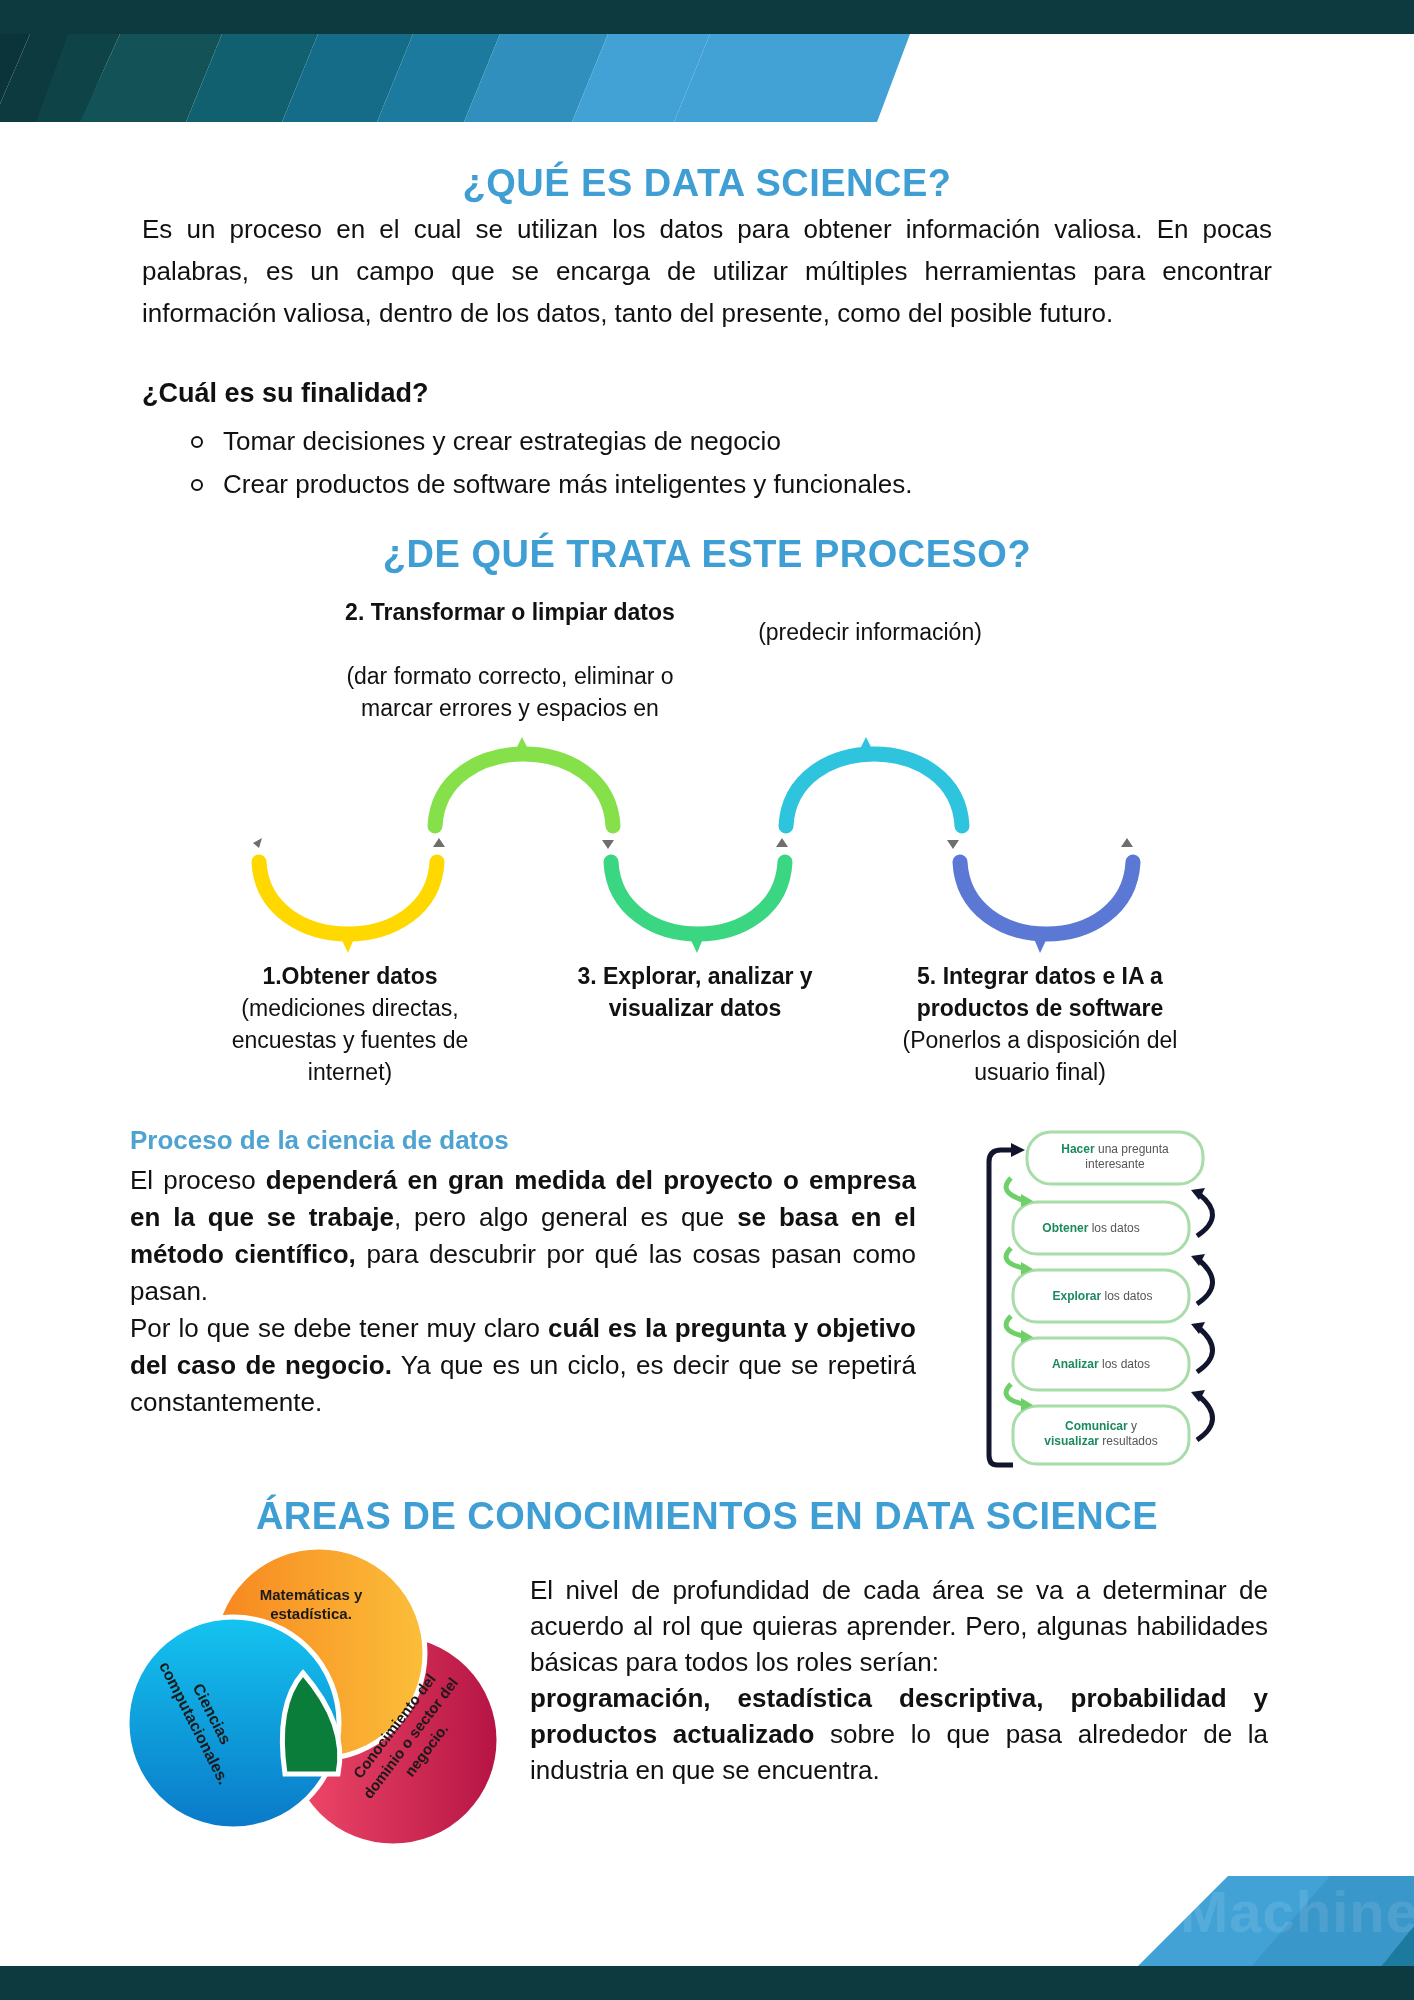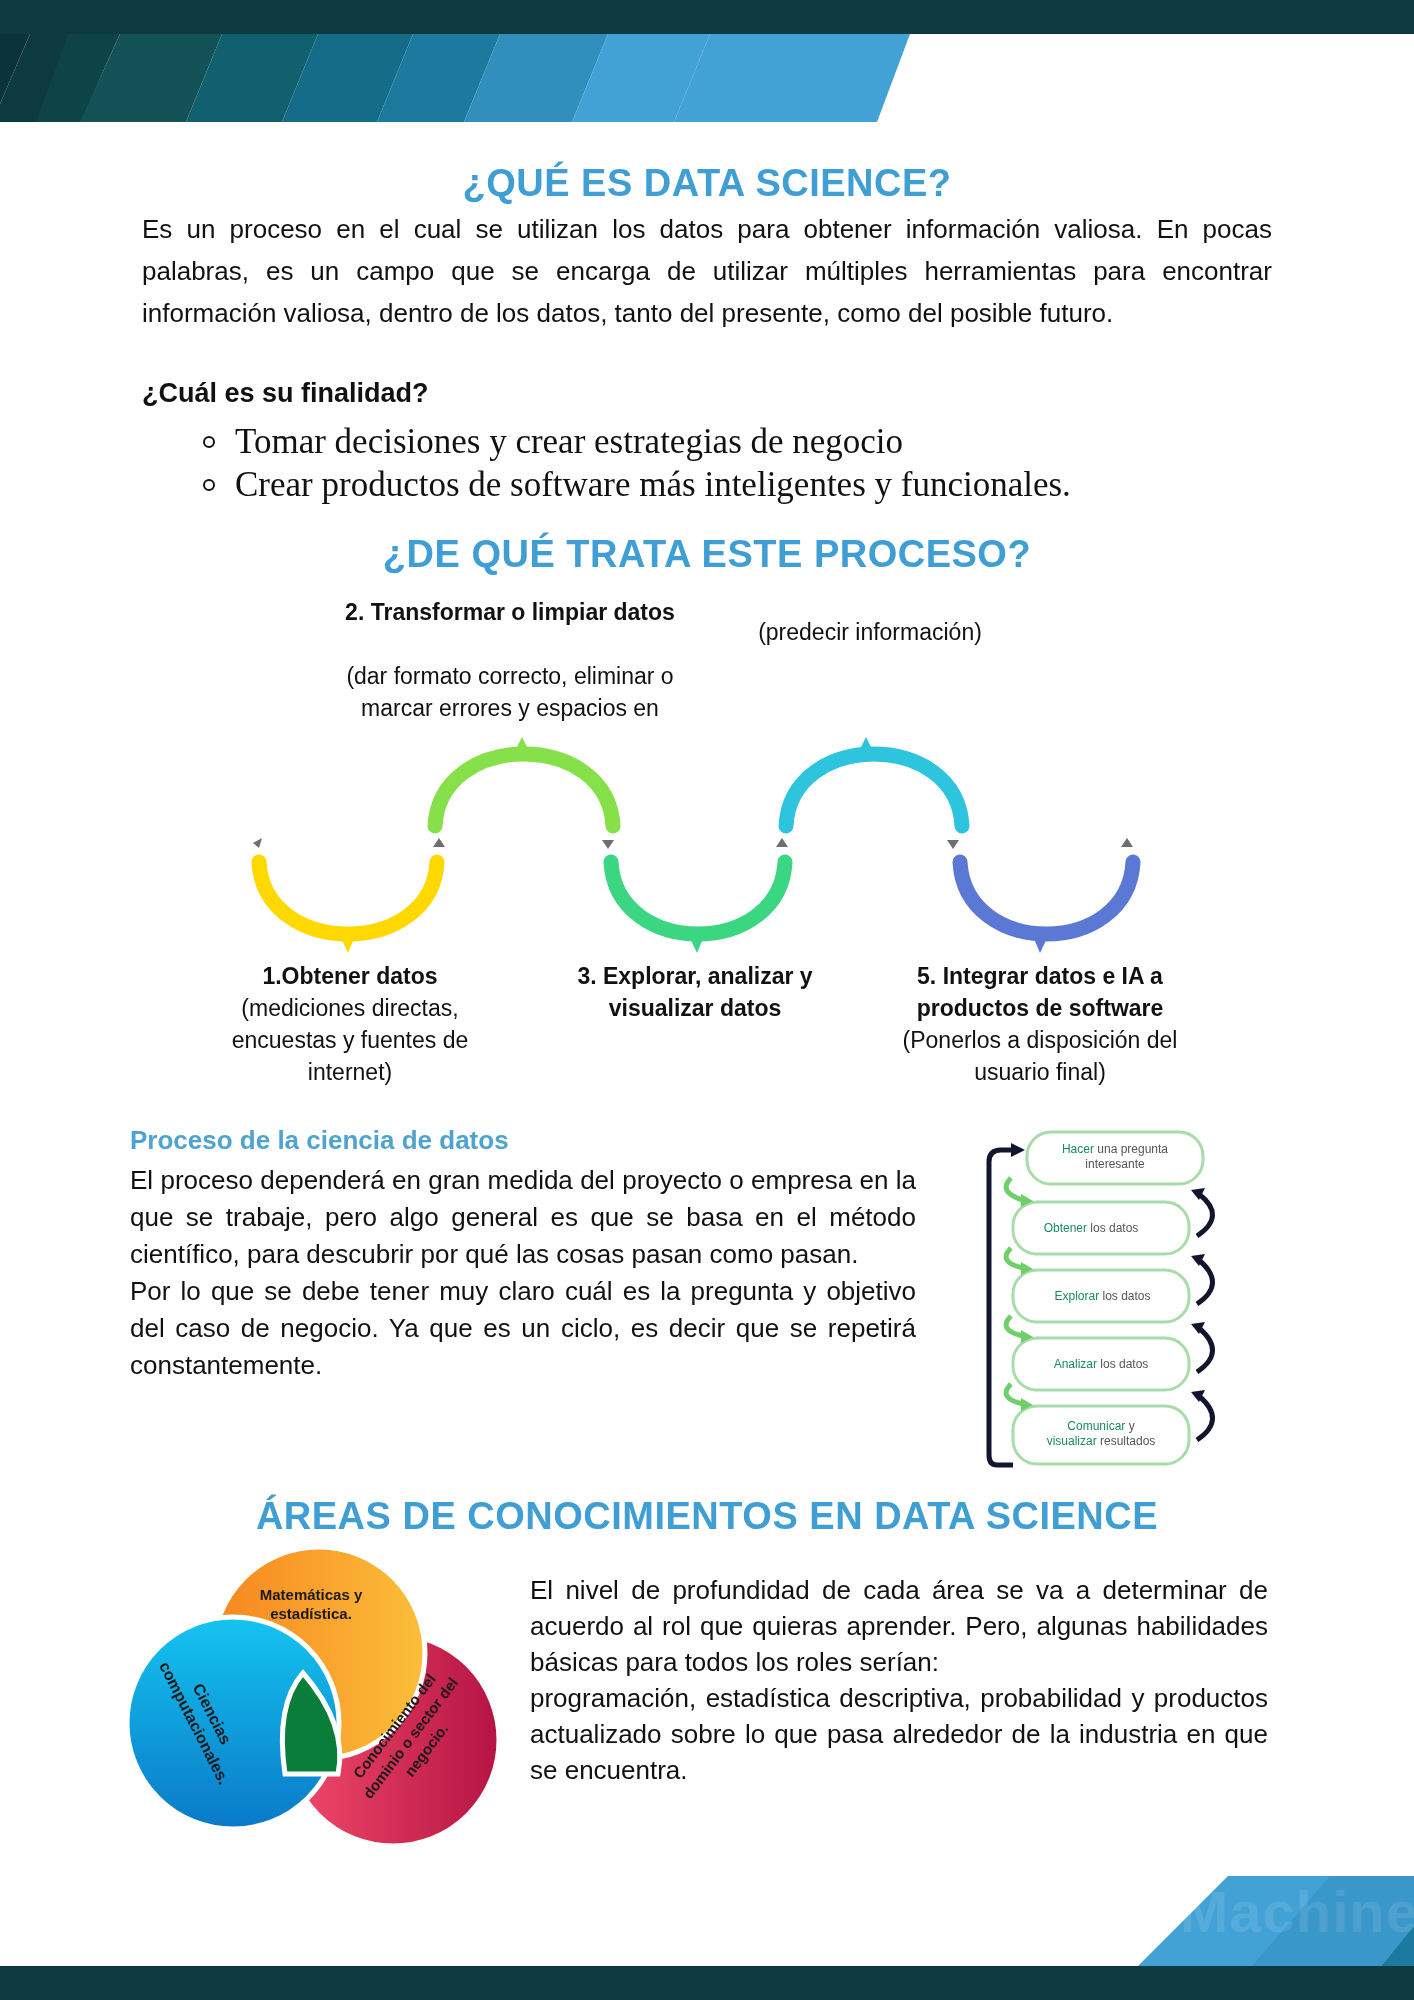--- a/index.html
+++ b/index.html
@@ -17,21 +17,21 @@
 
   
   .section-title { position: absolute; left: 0; width: 1414px; text-align: center; color: #3f9ed3; font-family: "Liberation Sans", sans-serif; font-weight: 700; }
   .t1 { top: 162px; font-size: 38px; letter-spacing: 0.5px; }
   .t2 { top: 533px; font-size: 38px; letter-spacing: 0.5px; }
   .t3 { top: 1495px; font-size: 38px; letter-spacing: 0.5px; }
 
   
   .intro { position: absolute; left: 142px; top: 208px; width: 1130px; font-size: 26px; line-height: 42px; text-align: justify; text-align-last: left; font-family: "Liberation Sans", sans-serif; }
   .q-label { position: absolute; left: 142px; top: 378px; font-size: 27px; font-weight: 700; font-family: "Liberation Sans", sans-serif; }
-  .bullets { position: absolute; left: 203px; top: 420px; list-style: none; font-family: Liberation Serif, serif; font-size: 35px; line-height: 43px; }
+  .bullets { position: absolute; left: 191px; top: 420px; list-style: none; font-family: Liberation Sans, sans-serif; font-size: 26px; line-height: 43px; }
   .bullets li { display: flex; align-items: center; }
   .bullet-dot { width: 12px; height: 12px; border: 2px solid #111; border-radius: 50%; margin-right: 20px; display: inline-block; }
 
   
   .wave { position: absolute; left: 240px; top: 725px; width: 900px; height: 240px; }
   .step { position: absolute; text-align: center; font-family: "Liberation Sans", sans-serif; font-size: 23px; line-height: 32px; }
   .step .st { font-weight: 700; display: block; }
   .step .sd { display: block; }
   .s2 { left: 300px; top: 596px; width: 420px; }
   .s4 { left: 700px; top: 616px; width: 340px; }
@@ -42,21 +42,21 @@
   
   .sub-title { position: absolute; left: 130px; top: 1125px; font-family: "Liberation Sans", sans-serif; font-size: 26px; font-weight: 700; color: #4fa3d1; }
   .proc-text { position: absolute; left: 130px; top: 1162px; width: 786px; font-family: "Liberation Sans", sans-serif; font-size: 26px; line-height: 37px; text-align: justify; text-align-last: left; }
   .proc-text p { margin: 0; }
   .cycle { position: absolute; left: 975px; top: 1120px; width: 260px; height: 360px; }
 
   
   .venn { position: absolute; left: 125px; top: 1545px; width: 375px; height: 300px; }
   .areas-text { position: absolute; left: 530px; top: 1572px; width: 738px; font-family: "Liberation Sans", sans-serif; font-size: 26px; line-height: 36px; text-align: justify; text-align-last: left; }
   .areas-text p { margin: 0; }
-  b { font-weight: 400; }
+  b { font-weight: 700; }
 </style>
 </head>
 <body>
 
 <div class="top-bar"></div>
 <svg class="top-stripes" viewBox="0 0 1414 88" preserveAspectRatio="none">
   <polygon points="0,0 30,0 0,70" fill="#0a3439"></polygon>
   <polygon points="30,0 74,0 38,88 0,88 0,70" fill="#0c3a3f"></polygon>
   <polygon points="74,0 118,0 82,88 38,88" fill="#0f4a50"></polygon>
   <polygon points="68,0 120,0 80,88 36,88" fill="#0e4347"></polygon>

